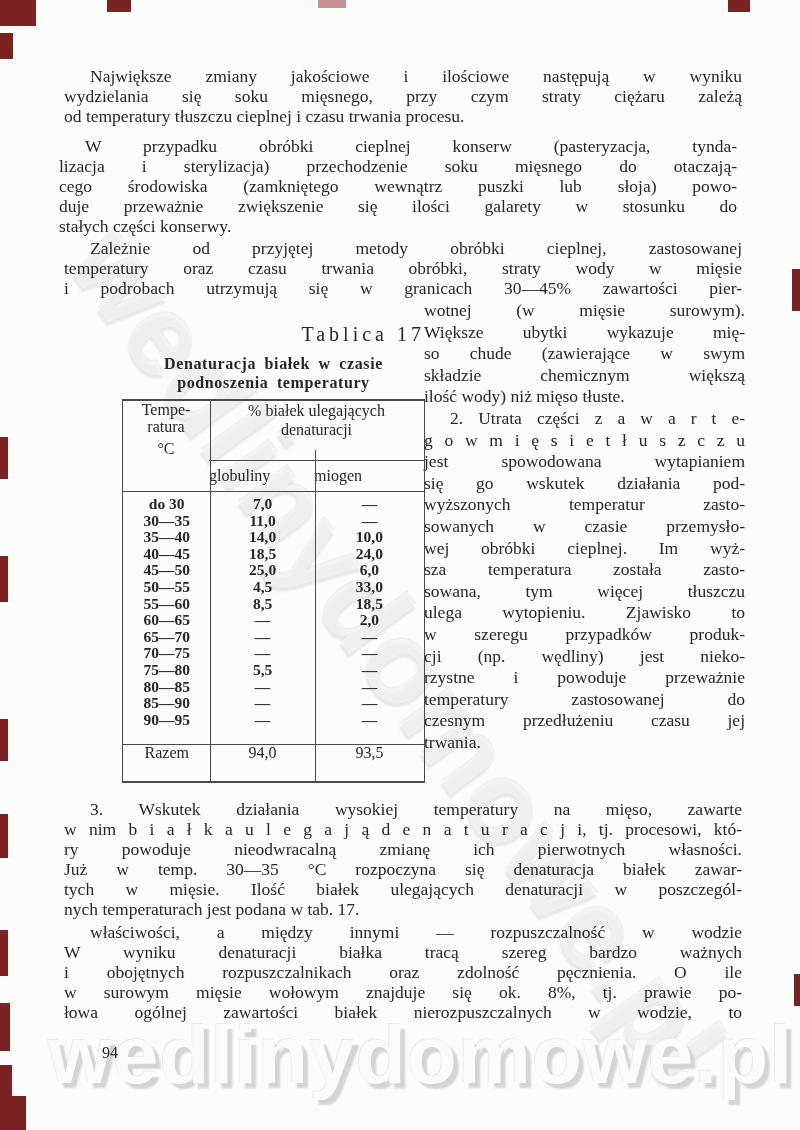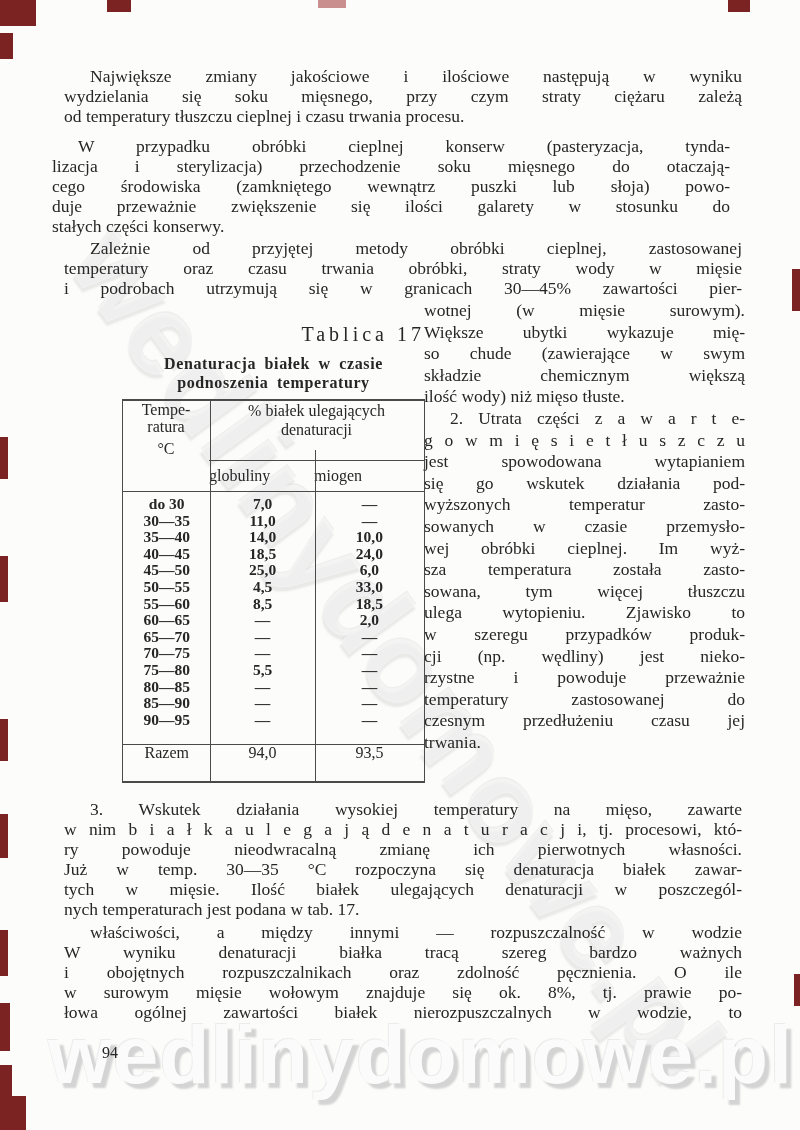--- a/index.html
+++ b/index.html
@@ -97,21 +97,21 @@
   <div class="mark" style="left:794px;top:974px;width:6px;height:32px"></div>
 
   <div class="content">
 
     <div class="para j-butlast indent" style="left:64px;top:66px;width:678px">
         <div class="line">Największe zmiany jakościowe i ilościowe następują w wyniku</div>
         <div class="line">wydzielania się soku mięsnego, przy czym straty ciężaru zależą</div>
         <div class="line">od temperatury tłuszczu cieplnej i czasu trwania procesu.</div>
       </div>
 
-    <div class="para j-butlast indent" style="left:52px;top:136px;width:678px">
+    <div class="para j-butlast indent" style="left:59px;top:136px;width:678px">
         <div class="line">W przypadku obróbki cieplnej konserw (pasteryzacja, tynda-</div>
         <div class="line">lizacja i sterylizacja) przechodzenie soku mięsnego do otaczają-</div>
         <div class="line">cego środowiska (zamkniętego wewnątrz puszki lub słoja) powo-</div>
         <div class="line">duje przeważnie zwiększenie się ilości galarety w stosunku do</div>
         <div class="line">stałych części konserwy.</div>
       </div>
 
     <div class="para j-all indent" style="left:64px;top:238px;width:678px">
         <div class="line">Zależnie od przyjętej metody obróbki cieplnej, zastosowanej</div>
         <div class="line">temperatury oraz czasu trwania obróbki, straty wody w mięsie</div>

